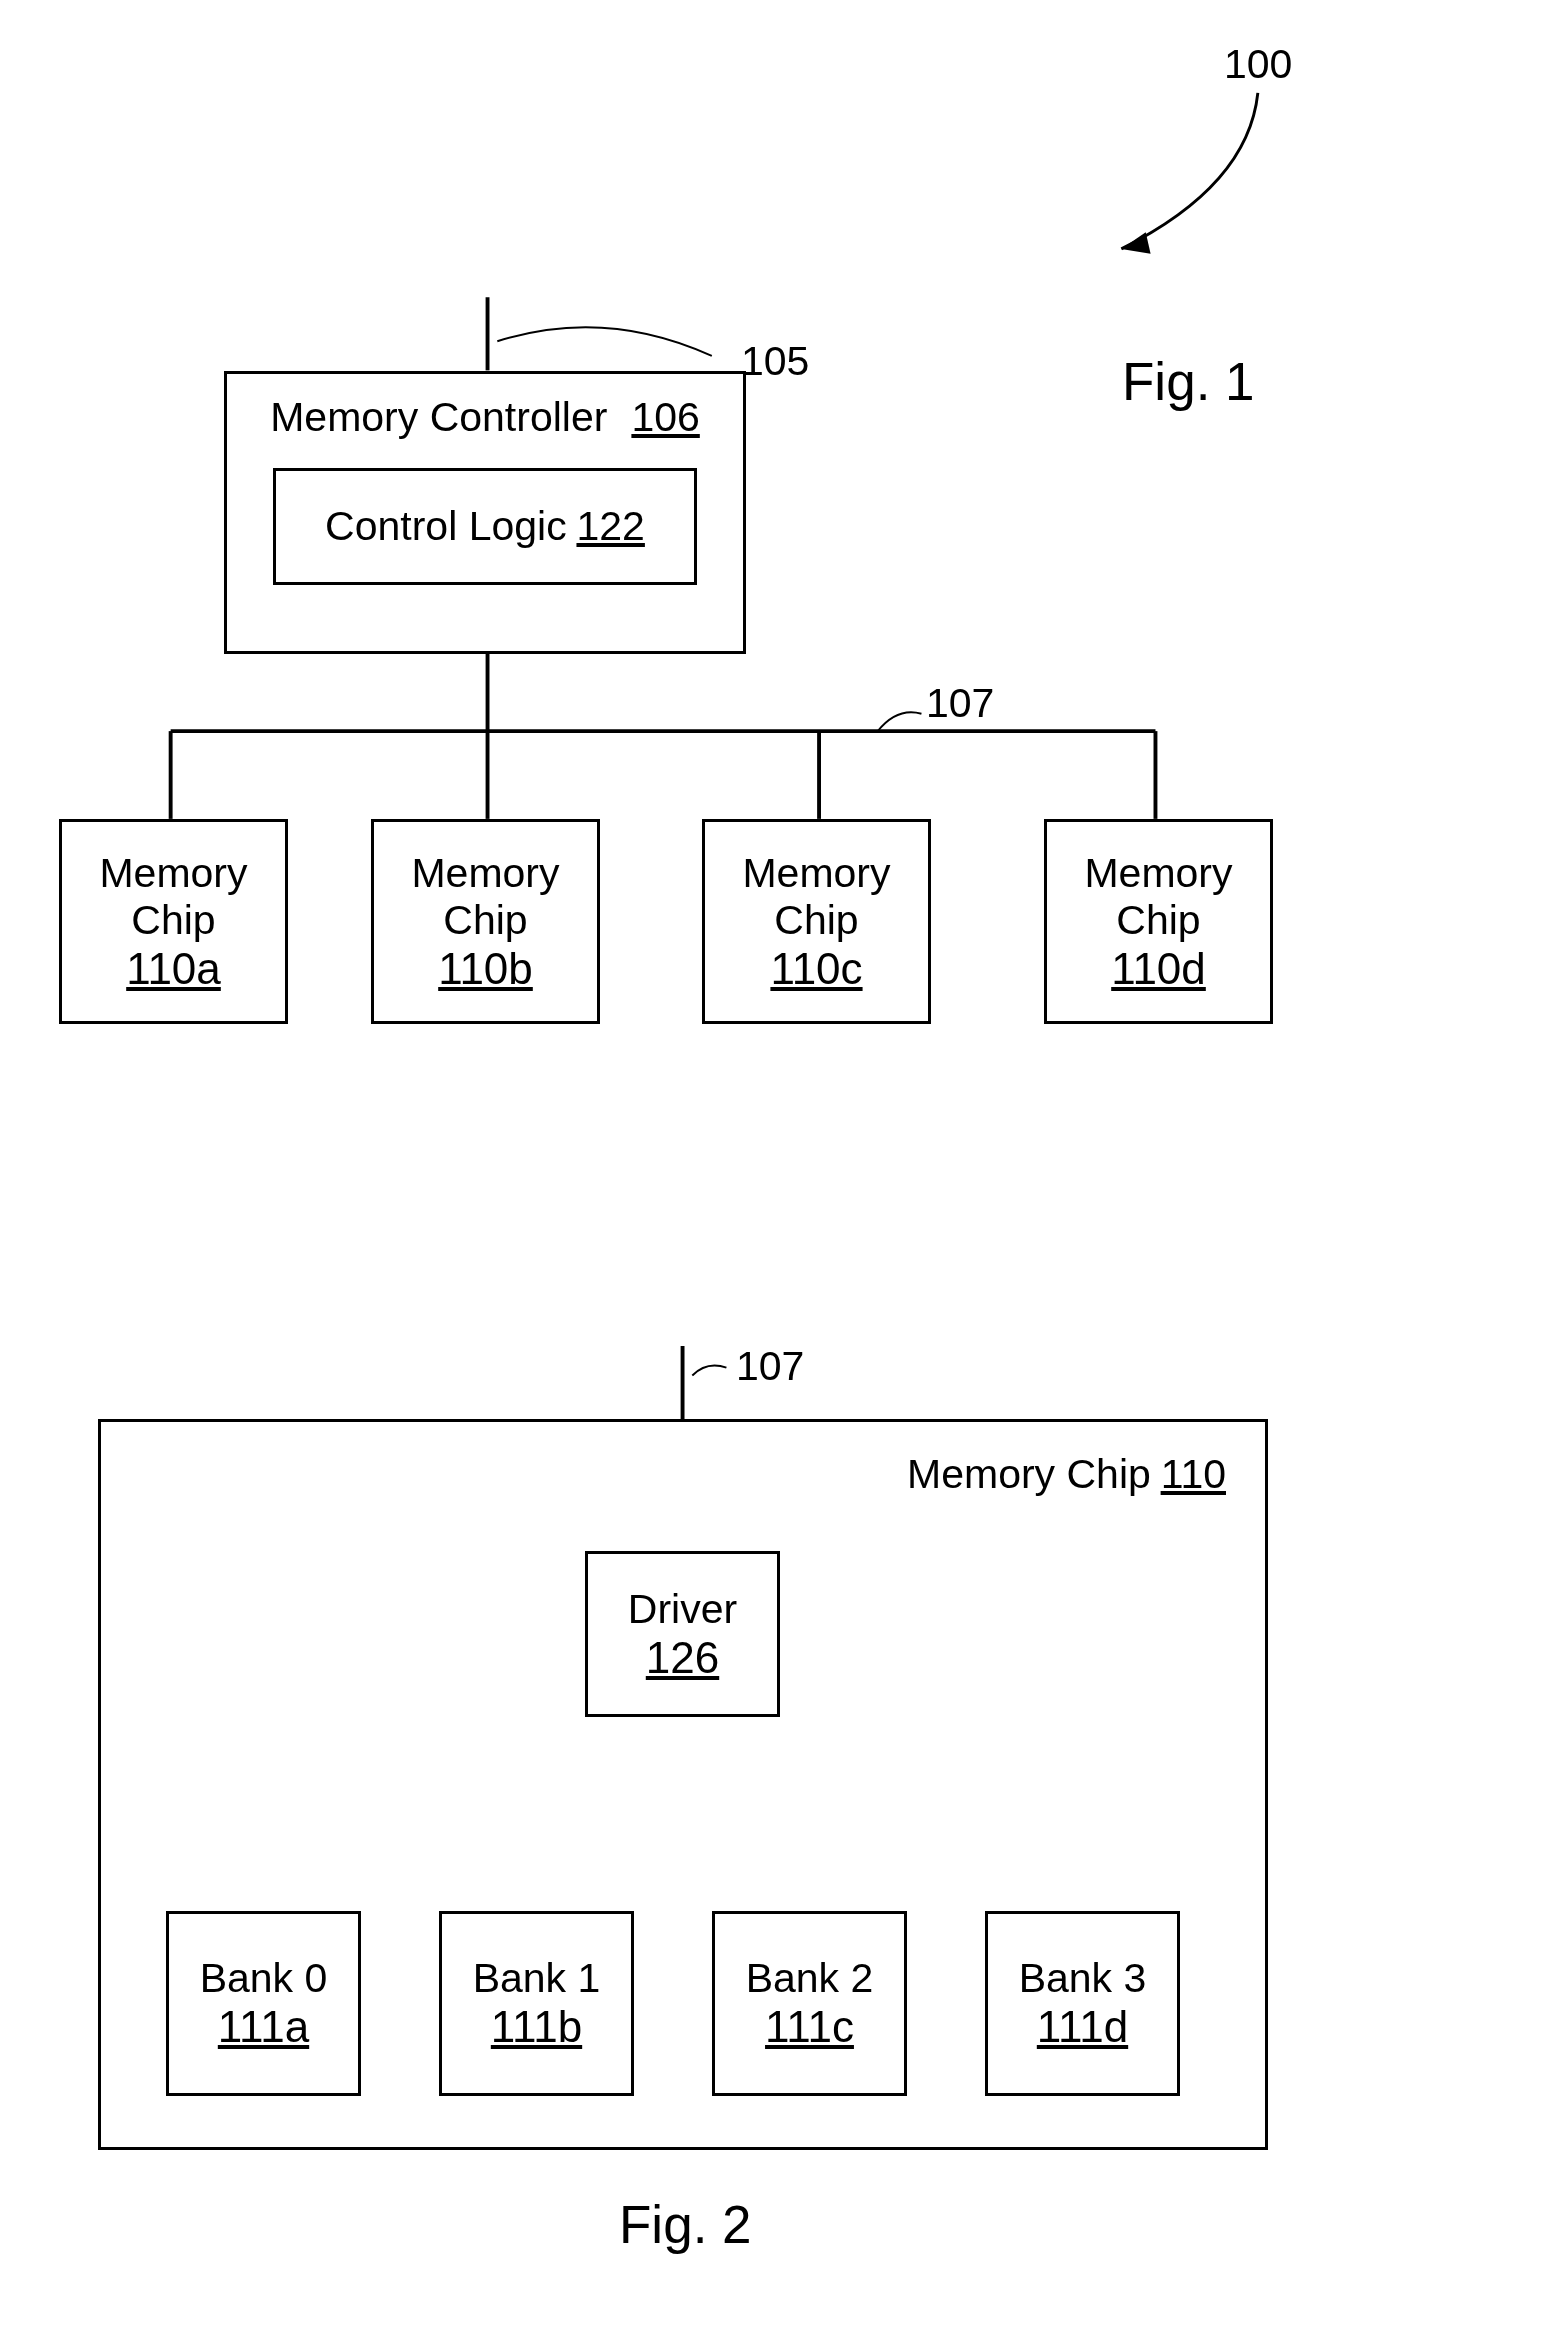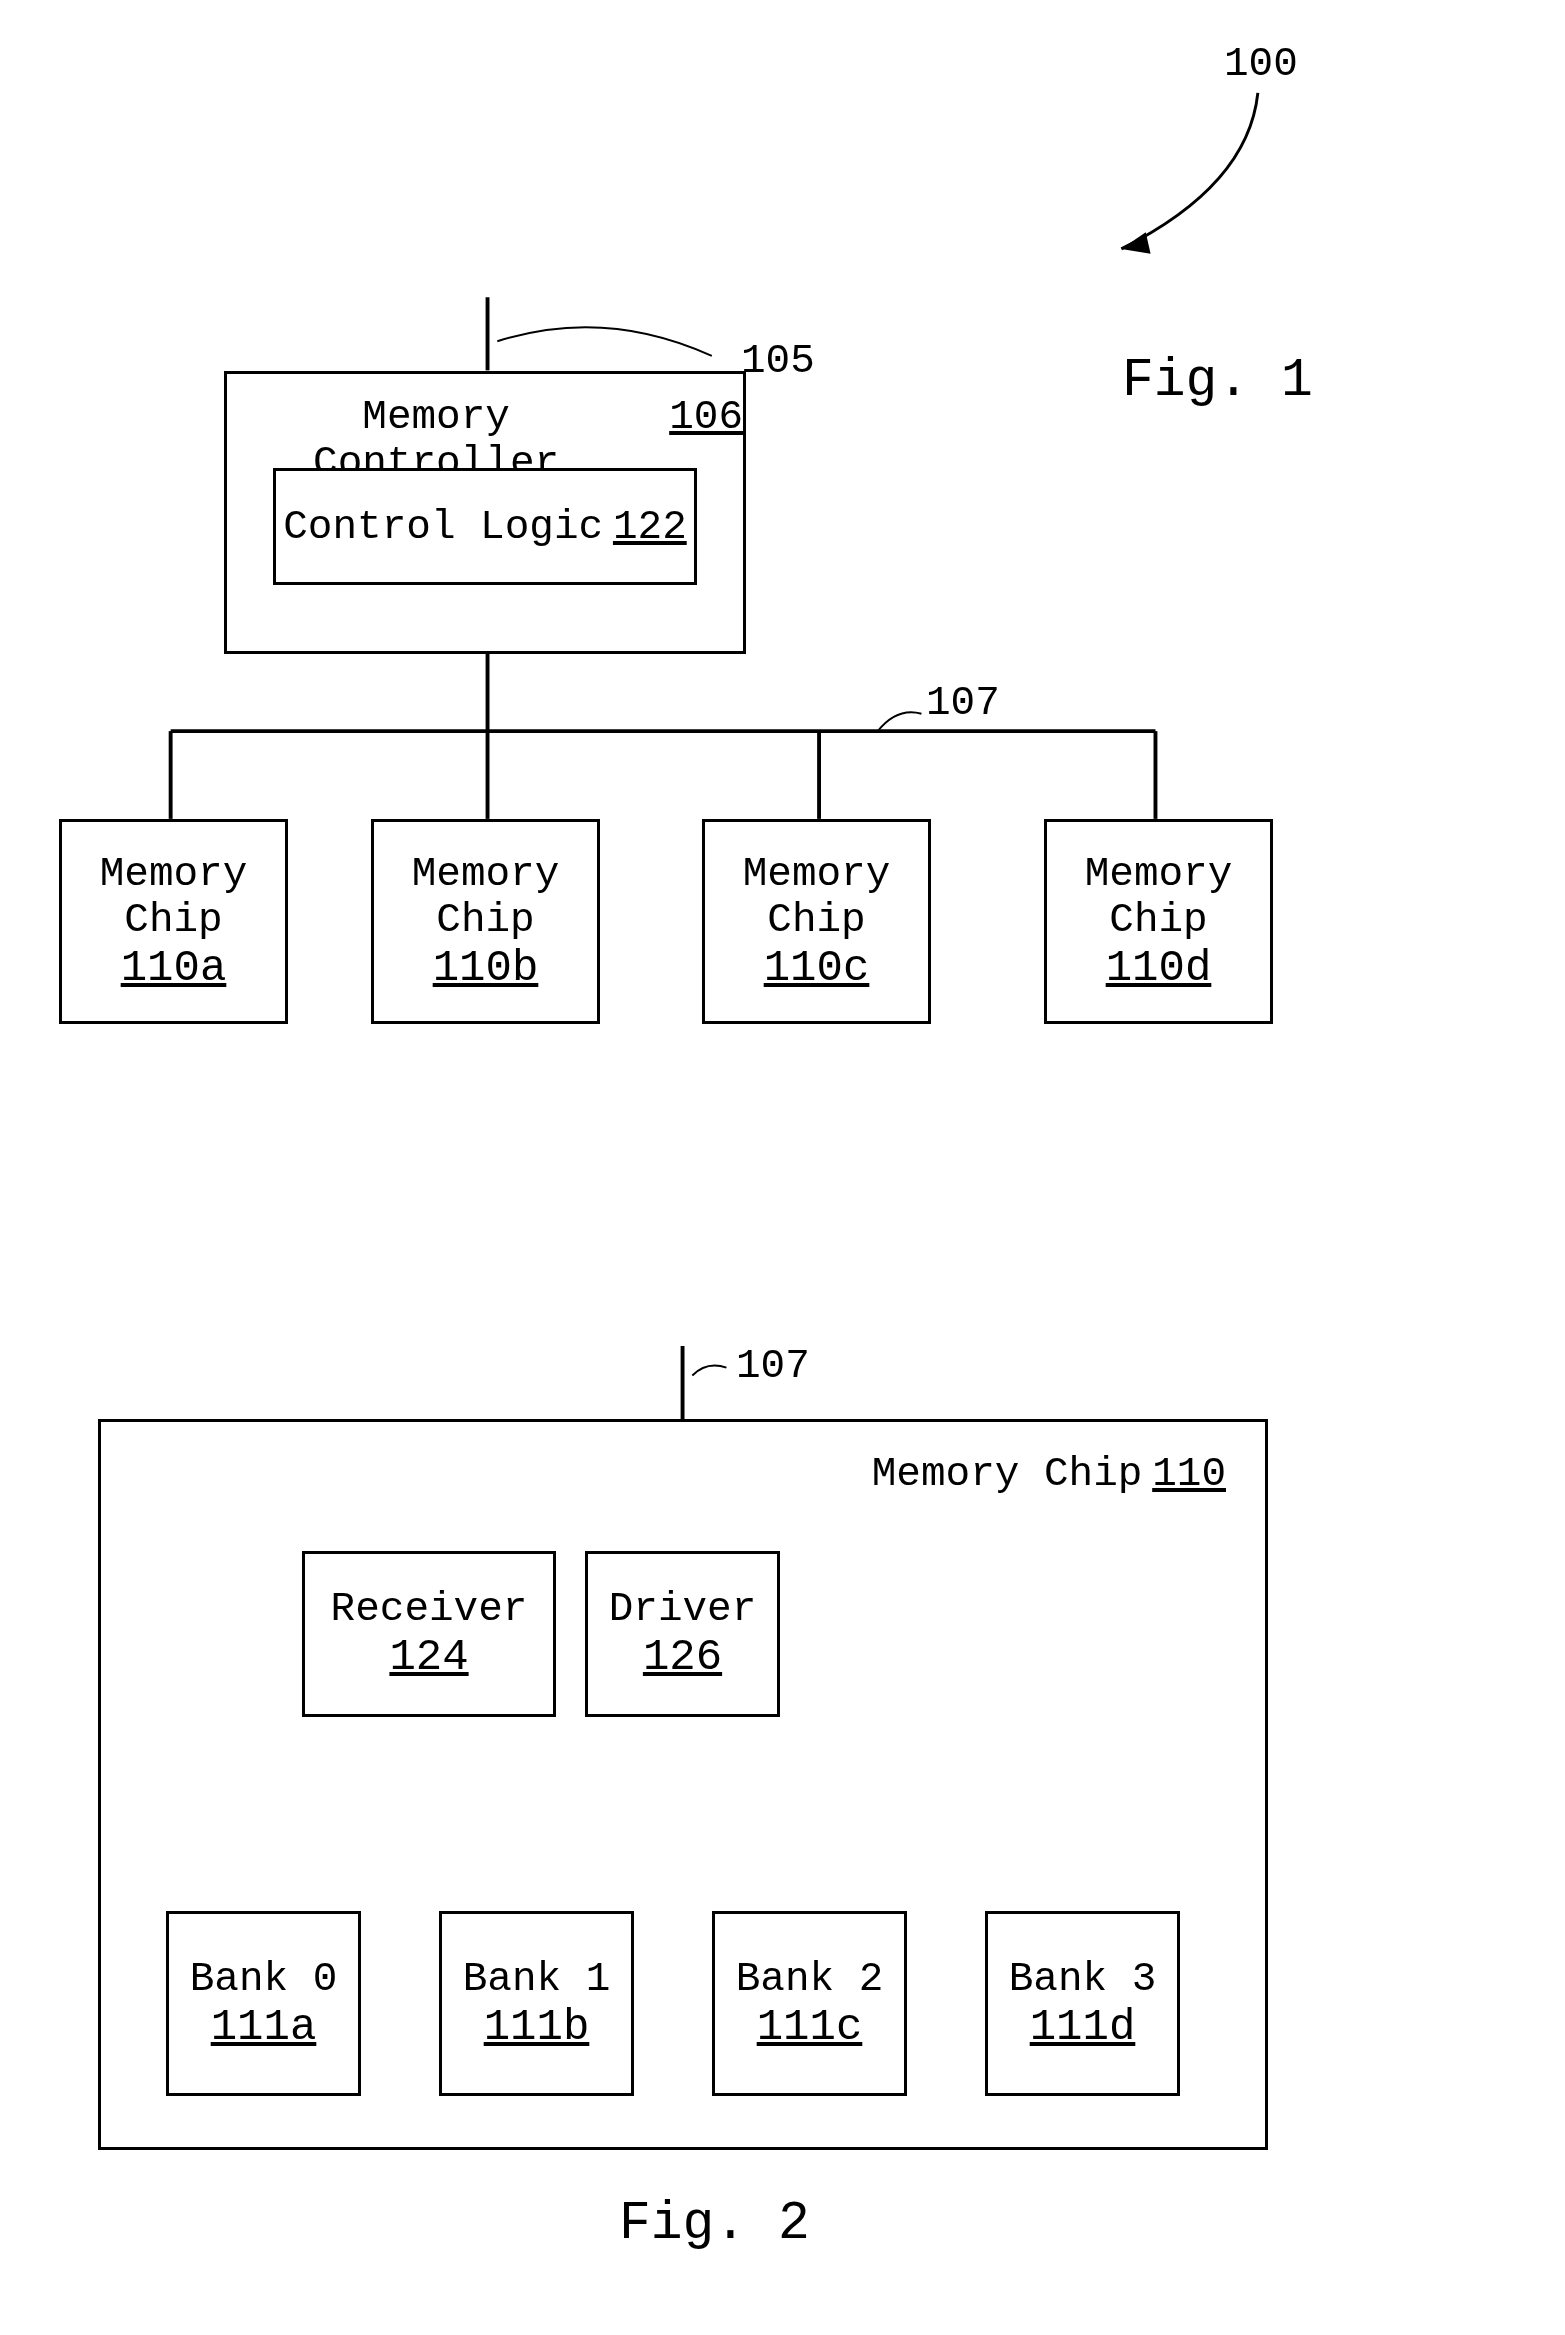--- a/index.html
+++ b/index.html
@@ -6,21 +6,20 @@
     margin: 0;
     padding: 0;
     background: #fff;
     font-family: Arial, Helvetica, sans-serif;
     color: #000;
   }
   .page {
     position: relative;
     width: 1534px;
     height: 2336px;
-    font-family: Liberation Mono, monospace;
   }
   .box {
     position: absolute;
     border: 3.9px solid #000;
     box-sizing: border-box;
     text-align: center;
     display: flex;
     flex-direction: column;
     align-items: center;
     justify-content: center;
@@ -136,24 +135,20 @@
     </div>
   </div>
 
   <svg class="connector" width="1565" height="137" style="top:1419px;" viewBox="0 0 1605 140">
     <line x1="700" y1="0" x2="700" y2="80" stroke="#000" stroke-width="4"></line>
     <line x1="440" y1="80" x2="700" y2="80" stroke="#000" stroke-width="4"></line>
     <line x1="440" y1="80" x2="440" y2="135" stroke="#000" stroke-width="4"></line>
     <line x1="700" y1="80" x2="700" y2="135" stroke="#000" stroke-width="4"></line>
   </svg>
 
-  <div class="box" style="left:302px; top:1551px; width:254px; height:166px;">
-    <span class="line1">Receiver</span>
-    <span class="line2 u">124</span>
-  </div>
 
   <div class="box" style="left:585px; top:1551px; width:195px; height:166px;">
     <span class="line1">Driver</span>
     <span class="line2 u">126</span>
   </div>
 
   <svg class="connector" width="1565" height="215" style="top:1716px;" viewBox="0 0 1605 220">
 
     <line x1="440" y1="0" x2="440" y2="110" stroke="#000" stroke-width="4"></line>
 

